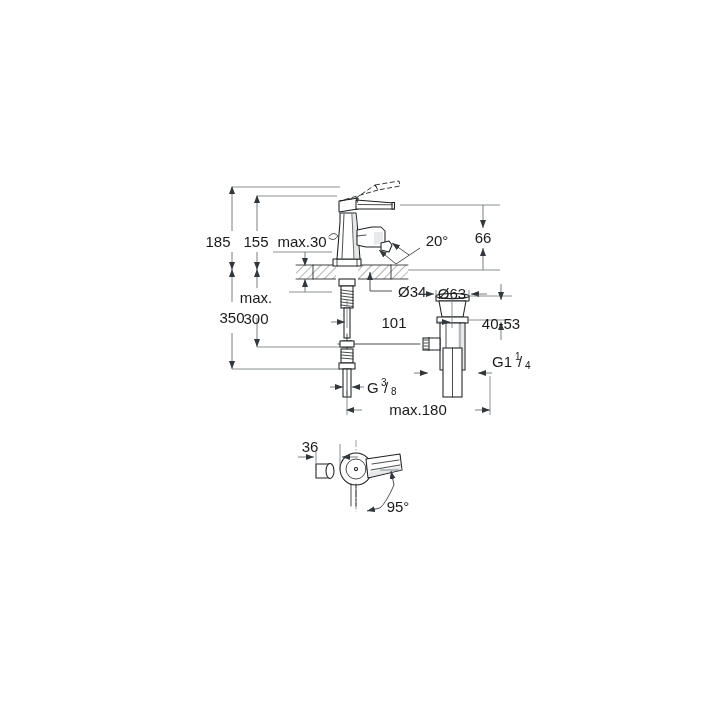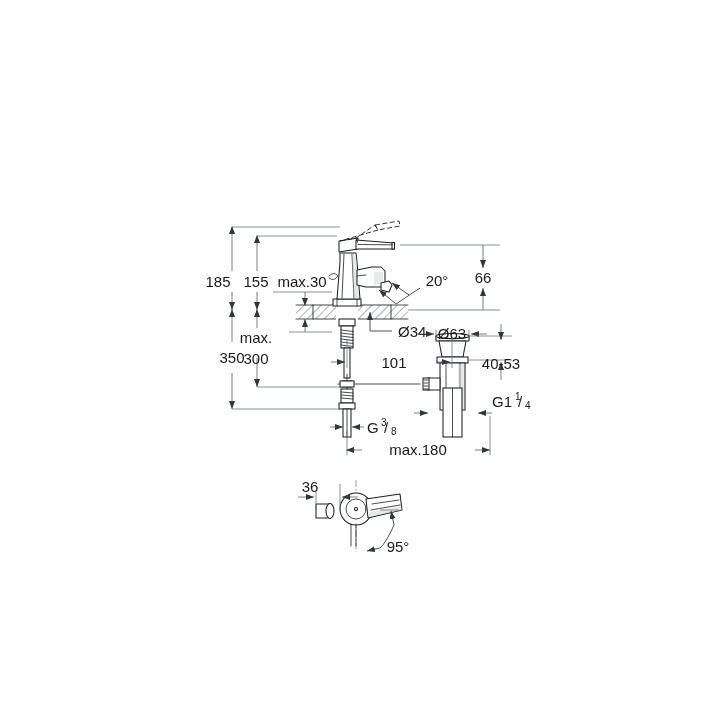--- a/index.html
+++ b/index.html
@@ -12,21 +12,20 @@
     width: 720px;
     height: 720px;
     font-family: "Liberation Sans", sans-serif;
     overflow: hidden;
   }
   #drawing-canvas {
     position: relative;
     width: 720px;
     height: 676px;
     background: #ffffff;
-    margin-top: 40px;
   }
   svg#technical-drawing {
     display: block;
     width: 720px;
     height: 720px;
   }
   .dim-text {
     font-family: "Liberation Sans", sans-serif;
     font-size: 15px;
     fill: #1a1a1a;

